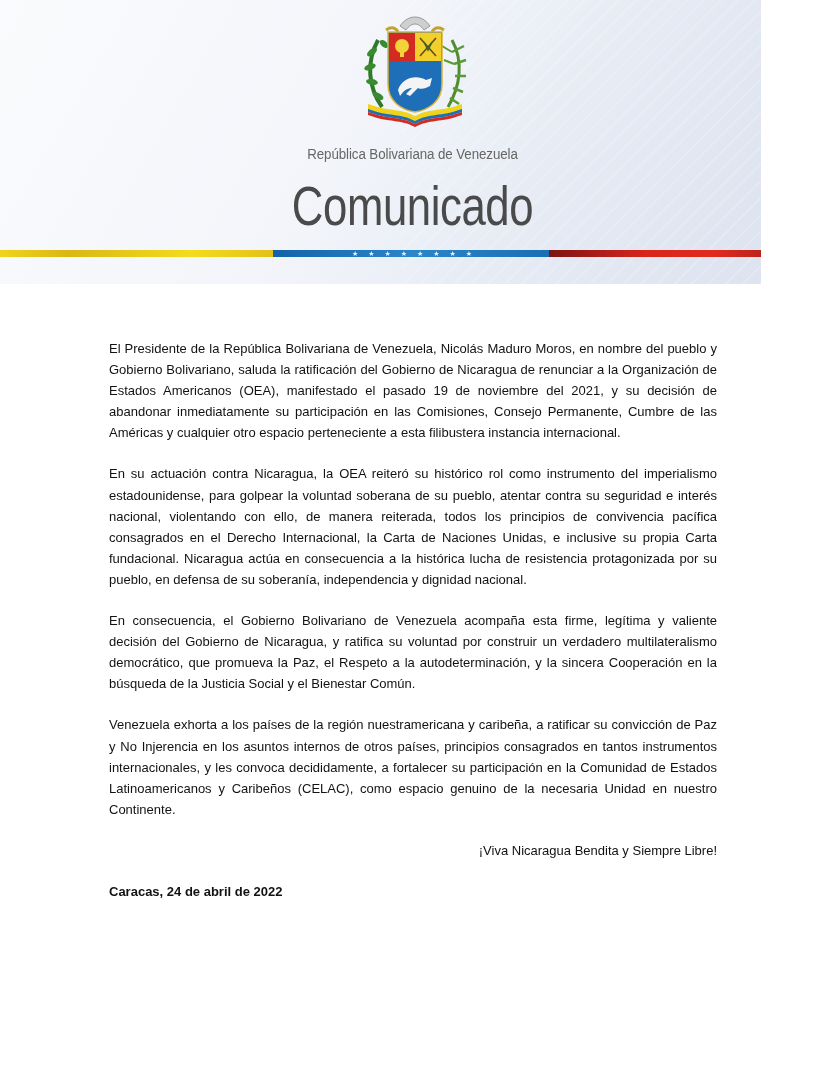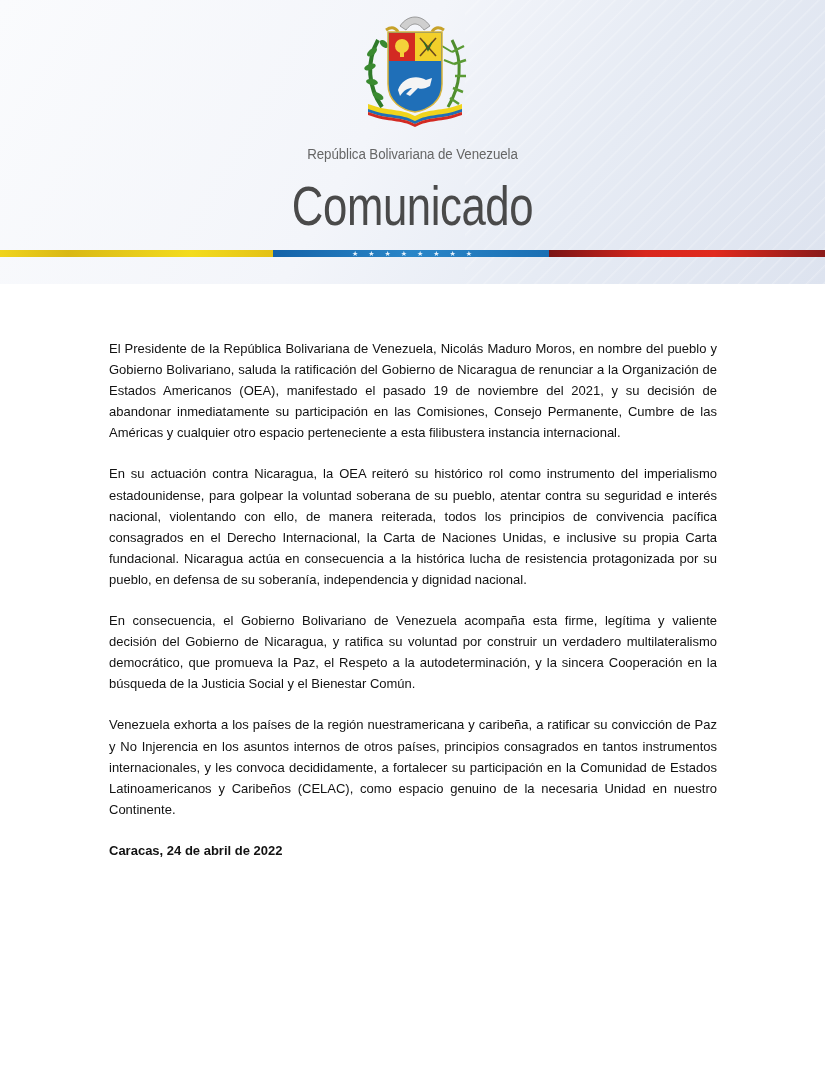--- a/index.html
+++ b/index.html
@@ -1,23 +1,24 @@
 <!DOCTYPE html>
 <html><head>
   <meta charset="utf-8">
   <style>
     html, body { margin: 0; padding: 0; }
     body {
       width: 825px; height: 1068px; background: #ffffff; position: relative; overflow: hidden;
       font-family: "Liberation Sans", sans-serif; color: #111;
     }
     .header {
-      position: absolute; left: 0; top: 0; width: 825px; height: 284px;
+      position: absolute; left: 0; top: 0; width: 745px; height: 284px;
       background: linear-gradient(120deg, #fafbfd 0%, #f3f5fa 45%, #e6ebf4 70%, #dde3ef 100%);
       overflow: hidden;
+      padding-left: 16px;
     }
     .header::after {
       content: ""; position: absolute; right: 0; top: 0; width: 360px; height: 284px;
       background: repeating-linear-gradient(135deg, rgba(255,255,255,0) 0px, rgba(255,255,255,0) 9px, rgba(255,255,255,0.35) 10px, rgba(255,255,255,0) 12px);
       opacity: 0.7;
     }
     .crest { position: absolute; left: 360px; top: 12px; width: 110px; height: 118px; z-index: 2; }
     .republic {
       position: absolute; left: 0; width: 825px; top: 145px; text-align: center;
       font-family: "Liberation Sans", sans-serif; font-size: 15.5px; color: #666;
@@ -95,14 +96,15 @@
     <span>★</span>
     <span>★</span>
   </div>
 </div>
 
 <div class="body-text">
   <p>El Presidente de la República Bolivariana de Venezuela, Nicolás Maduro Moros, en nombre del pueblo y Gobierno Bolivariano, saluda la ratificación del Gobierno de Nicaragua de renunciar a la Organización de Estados Americanos (OEA), manifestado el pasado 19 de noviembre del 2021, y su decisión de abandonar inmediatamente su participación en las Comisiones, Consejo Permanente, Cumbre de las Américas y cualquier otro espacio perteneciente a esta filibustera instancia internacional.</p>
   <p>En su actuación contra Nicaragua, la OEA reiteró su histórico rol como instrumento del imperialismo estadounidense, para golpear la voluntad soberana de su pueblo, atentar contra su seguridad e interés nacional, violentando con ello, de manera reiterada, todos los principios de convivencia pacífica consagrados en el Derecho Internacional, la Carta de Naciones Unidas, e inclusive su propia Carta fundacional. Nicaragua actúa en consecuencia a la histórica lucha de resistencia protagonizada por su pueblo, en defensa de su soberanía, independencia y dignidad nacional.</p>
   <p>En consecuencia, el Gobierno Bolivariano de Venezuela acompaña esta firme, legítima y valiente decisión del Gobierno de Nicaragua, y ratifica su voluntad por construir un verdadero multilateralismo democrático, que promueva la Paz, el Respeto a la autodeterminación, y la sincera Cooperación en la búsqueda de la Justicia Social y el Bienestar Común.</p>
   <p>Venezuela exhorta a los países de la región nuestramericana y caribeña, a ratificar su convicción de Paz y No Injerencia en los asuntos internos de otros países, principios consagrados en tantos instrumentos internacionales, y les convoca decididamente, a fortalecer su participación en la Comunidad de Estados Latinoamericanos y Caribeños (CELAC), como espacio genuino de la necesaria Unidad en nuestro Continente.</p>
+  <p class="closing">¡Viva Nicaragua Bendita y Siempre Libre!</p>
   <p class="date">Caracas, 24 de abril de 2022</p>
 </div>
 
 </body></html>

